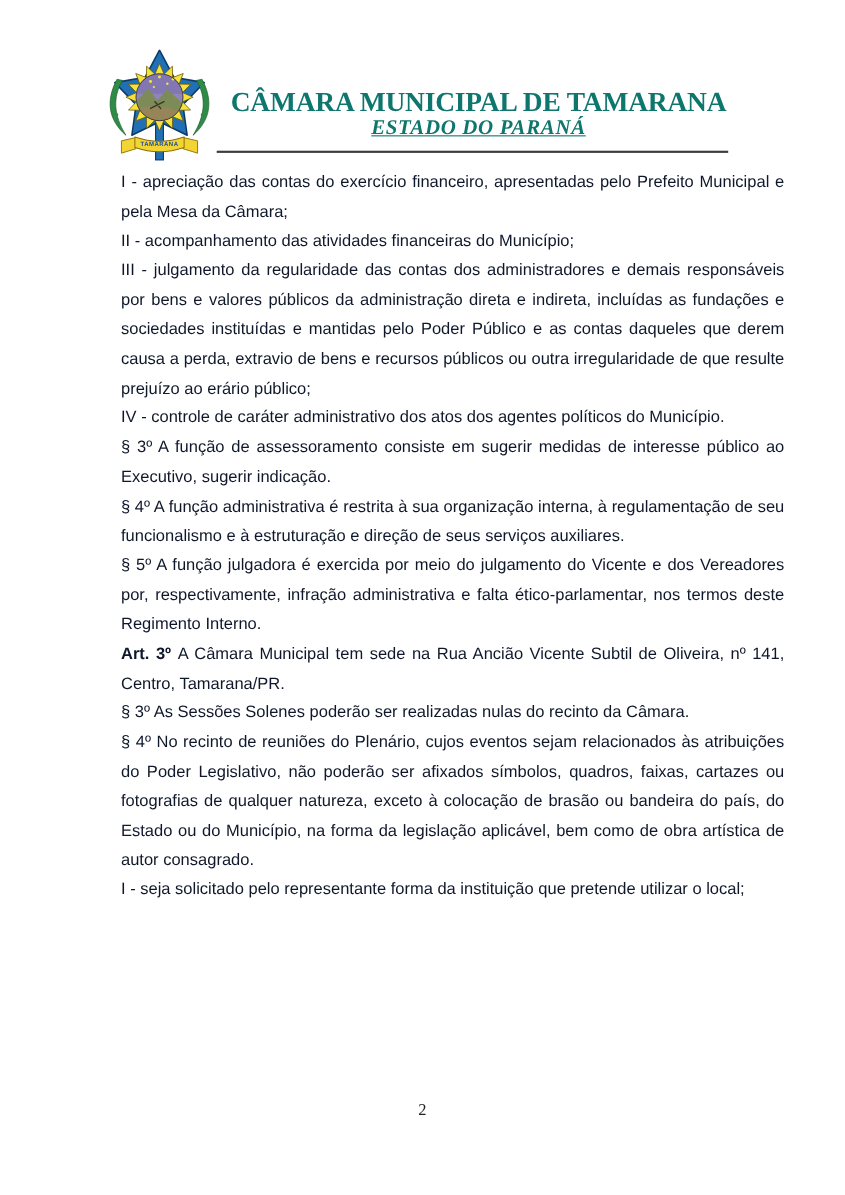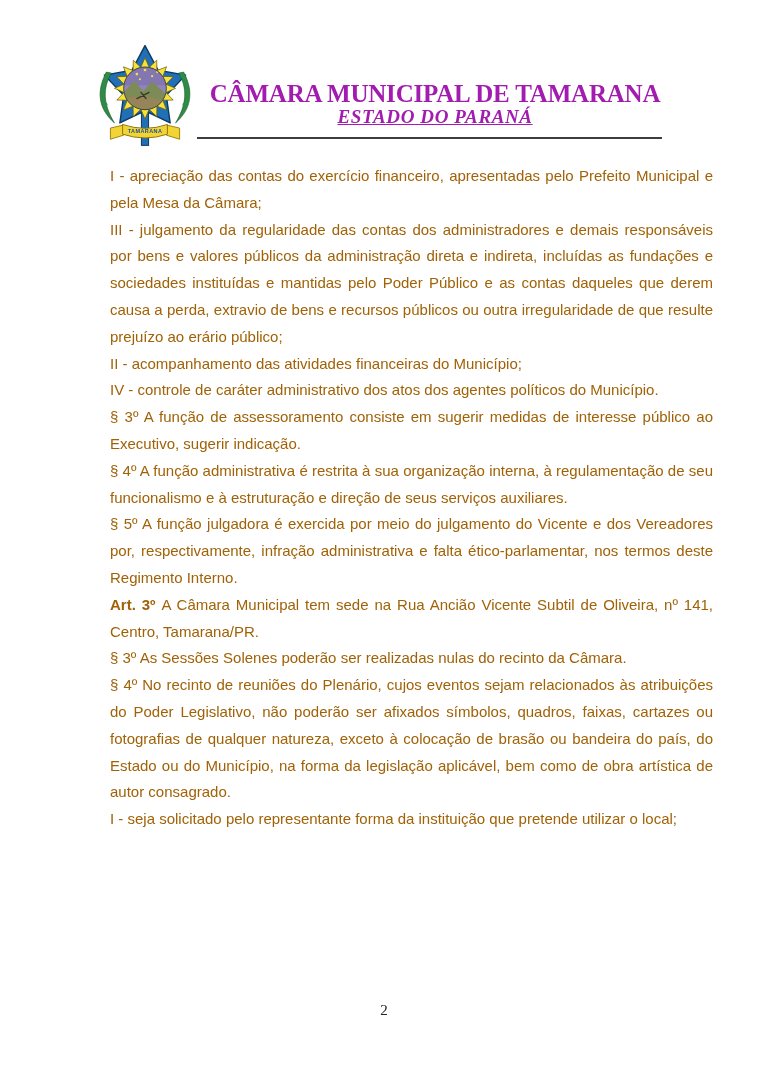--- a/index.html
+++ b/index.html
@@ -3,35 +3,35 @@
 <meta charset="utf-8">
 <style>
   html,body{margin:0;padding:0;background:#fff;}
   .page{
     position:relative;width:768px;height:1086px;background:#ffffff;
     font-family:"Liberation Sans",sans-serif;overflow:hidden;
   }
   .logo{position:absolute;left:88px;top:45px;width:114px;height:103px;}
   .header-text{
     position:absolute;left:175px;top:80px;width:520px;text-align:center;
-    font-family:"Liberation Serif",serif;color:#a21caf;
+    font-family:"Liberation Serif",serif;color:#0f766e;
   }
   .org-title{
     margin:0;font-size:25px;font-weight:bold;line-height:1.08;letter-spacing:-0.2px;
   }
   .org-subtitle{
     font-size:19px;font-weight:bold;font-style:italic;letter-spacing:0.6px;line-height:1.1;text-decoration:underline;
   }
   .header-rule{
     position:absolute;left:197px;top:137px;width:465px;height:0;
     border-top:2px solid #3d3d3d;
   }
   .doc-body{
-    position:absolute;left:110px;top:163px;width:603px;
-    font-size:15px;line-height:26.8px;text-align:justify;color:#a16207;
+    position:absolute;left:110px;top:153px;width:603px;
+    font-size:15px;line-height:26.8px;text-align:justify;color:#0f172a;
   }
   .doc-body p{margin:0;}
   .page-footer{
     position:absolute;left:0;top:1002px;width:768px;text-align:center;
     font-family:"Liberation Serif",serif;font-size:15px;color:#222;
   }
 </style>
 </head>
 <body>
 
@@ -81,22 +81,22 @@
     <div class="header-text">
       <h1 class="org-title">CÂMARA MUNICIPAL DE TAMARANA</h1>
       <div class="org-subtitle">ESTADO DO PARANÁ</div>
     </div>
 
     <div class="header-rule"></div>
   </header>
 
   <main class="doc-body" id="doc-body">
       <p>I - apreciação das contas do exercício financeiro, apresentadas pelo Prefeito Municipal e pela Mesa da Câmara;</p>
+      <p>II - acompanhamento das atividades financeiras do Município;</p>
       <p>III - julgamento da regularidade das contas dos administradores e demais responsáveis por bens e valores públicos da administração direta e indireta, incluídas as fundações e sociedades instituídas e mantidas pelo Poder Público e as contas daqueles que derem causa a perda, extravio de bens e recursos públicos ou outra irregularidade de que resulte prejuízo ao erário público;</p>
-      <p>II - acompanhamento das atividades financeiras do Município;</p>
       <p>IV - controle de caráter administrativo dos atos dos agentes políticos do Município.</p>
       <p>§ 3º A função de assessoramento consiste em sugerir medidas de interesse público ao Executivo, sugerir indicação.</p>
       <p>§ 4º A função administrativa é restrita à sua organização interna, à regulamentação de seu funcionalismo e à estruturação e direção de seus serviços auxiliares.</p>
       <p>§ 5º A função julgadora é exercida por meio do julgamento do Vicente e dos Vereadores por, respectivamente, infração administrativa e falta ético-parlamentar, nos termos deste Regimento Interno.</p>
       <p><b>Art. 3º </b>A Câmara Municipal tem sede na Rua Ancião Vicente Subtil de Oliveira, nº 141, Centro, Tamarana/PR.</p>
       <p>§ 3º As Sessões Solenes poderão ser realizadas nulas do recinto da Câmara.</p>
       <p>§ 4º No recinto de reuniões do Plenário, cujos eventos sejam relacionados às atribuições do Poder Legislativo, não poderão ser afixados símbolos, quadros, faixas, cartazes ou fotografias de qualquer natureza, exceto à colocação de brasão ou bandeira do país, do Estado ou do Município, na forma da legislação aplicável, bem como de obra artística de autor consagrado.</p>
       <p>I - seja solicitado pelo representante forma da instituição que pretende utilizar o local;</p>
     </main>
 

